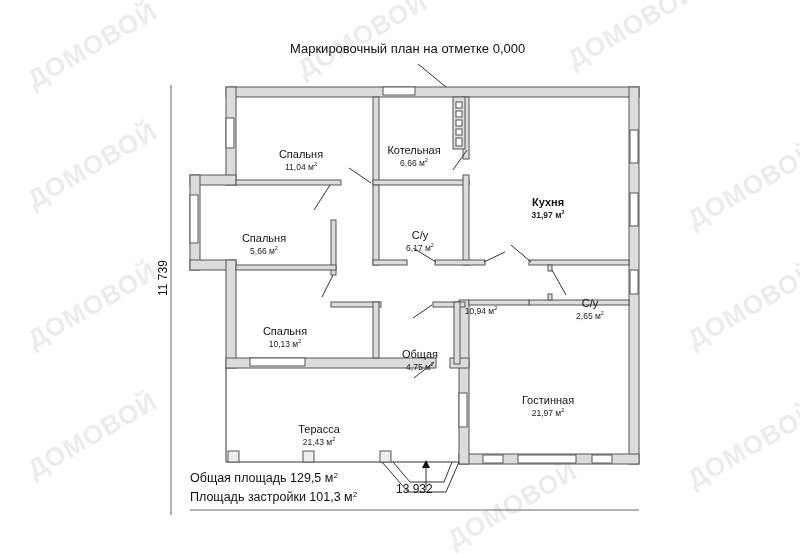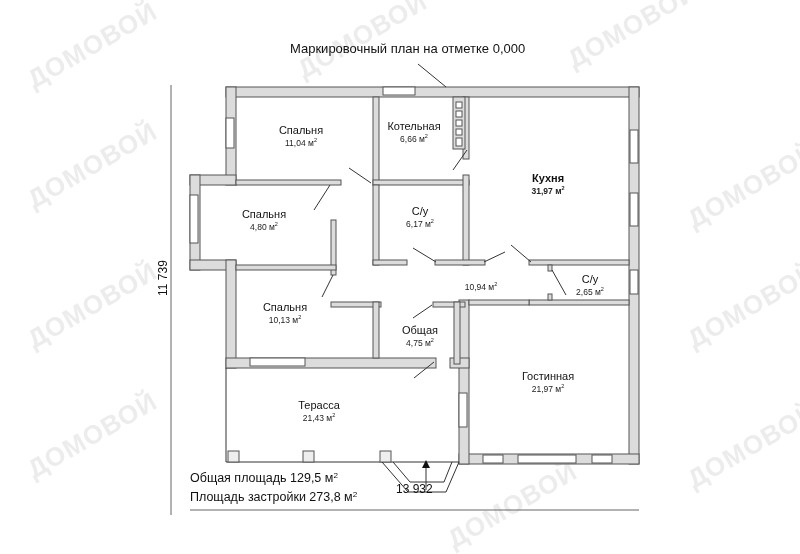--- a/index.html
+++ b/index.html
@@ -5,21 +5,21 @@
   html, body { margin: 0; padding: 0; background: #ffffff; }
   body { width: 800px; height: 554px; position: relative; overflow: hidden; font-family: "Liberation Sans", sans-serif; color: #111; }
   .plan { position: absolute; left: 0; top: 0; width: 800px; height: 554px; }
   .wall { fill: #dcdcdc; stroke: #555; stroke-width: 1; }
   .win { fill: #ffffff; stroke: #555; stroke-width: 1; }
   .door { stroke: #333; stroke-width: 1; fill: none; }
   .dim { stroke: #333; stroke-width: 1; fill: none; }
   .txt { position: absolute; font-family: "Liberation Sans", sans-serif; white-space: nowrap; text-align: center; }
   .room-name { font-size: 11px; color: #111; }
   .room-area { font-size: 8.5px; color: #222; }
-  .room { position: absolute; transform: translate(-50%, 0); text-align: center; line-height: 13px; }
+  .room { position: absolute; transform: translate(-50%, 0); text-align: center; line-height: 13px; margin-top: 24px; }
   .title { font-size: 13px; left: 290px; top: 41px; }
   .totals { font-size: 12.5px; position: absolute; left: 190px; }
   .dimw { font-size: 12px; position: absolute; }
   .dimh { font-size: 12px; position: absolute; transform: rotate(-90deg); transform-origin: left top; }
   sup { font-size: 65%; line-height: 0; vertical-align: 4px; }
   .wm { position: absolute; color: rgba(200,200,200,0.35); font-size: 26px; font-weight: bold; transform: rotate(-30deg); pointer-events: none; letter-spacing: 1px; }
 </style>
 </head>
 <body>
 
@@ -152,21 +152,21 @@
 <div class="room" style="left:414px;top:120px;">
   <div class="room-name">Котельная</div>
   <div class="room-area"><span>6,66 м</span><sup>2</sup></div>
 </div>
 <div class="room" style="left:548px;top:172px;font-weight:bold;">
   <div class="room-name">Кухня</div>
   <div class="room-area"><span>31,97 м</span><sup>2</sup></div>
 </div>
 <div class="room" style="left:264px;top:208px;">
   <div class="room-name">Спальня</div>
-  <div class="room-area"><span>4,80 м</span><sup>2</sup></div>
+  <div class="room-area"><span>5,66 м</span><sup>2</sup></div>
 </div>
 <div class="room" style="left:420px;top:205px;">
   <div class="room-name">С/у</div>
   <div class="room-area"><span>6,17 м</span><sup>2</sup></div>
 </div>
 <div class="room" style="left:481px;top:281px;">
   <div class="room-area"><span>10,94 м</span><sup>2</sup></div>
 </div>
 <div class="room" style="left:590px;top:273px;">
   <div class="room-name">С/у</div>
@@ -183,16 +183,16 @@
 <div class="room" style="left:548px;top:370px;">
   <div class="room-name">Гостинная</div>
   <div class="room-area"><span>21,97 м</span><sup>2</sup></div>
 </div>
 <div class="room" style="left:319px;top:399px;">
   <div class="room-name">Терасса</div>
   <div class="room-area"><span>21,43 м</span><sup>2</sup></div>
 </div>
 
 <div class="totals" style="top:471px;"><span>Общая площадь 129,5 м</span><sup>2</sup></div>
-<div class="totals" style="top:490px;"><span>Площадь застройки 273,8 м</span><sup>2</sup></div>
+<div class="totals" style="top:490px;"><span>Площадь застройки 101,3 м</span><sup>2</sup></div>
 
 <div class="dimw" style="left:396px;top:482px;">13 932</div>
 <div class="dimh" style="left:156px;top:296px;">11 739</div>
 
 </body></html>

